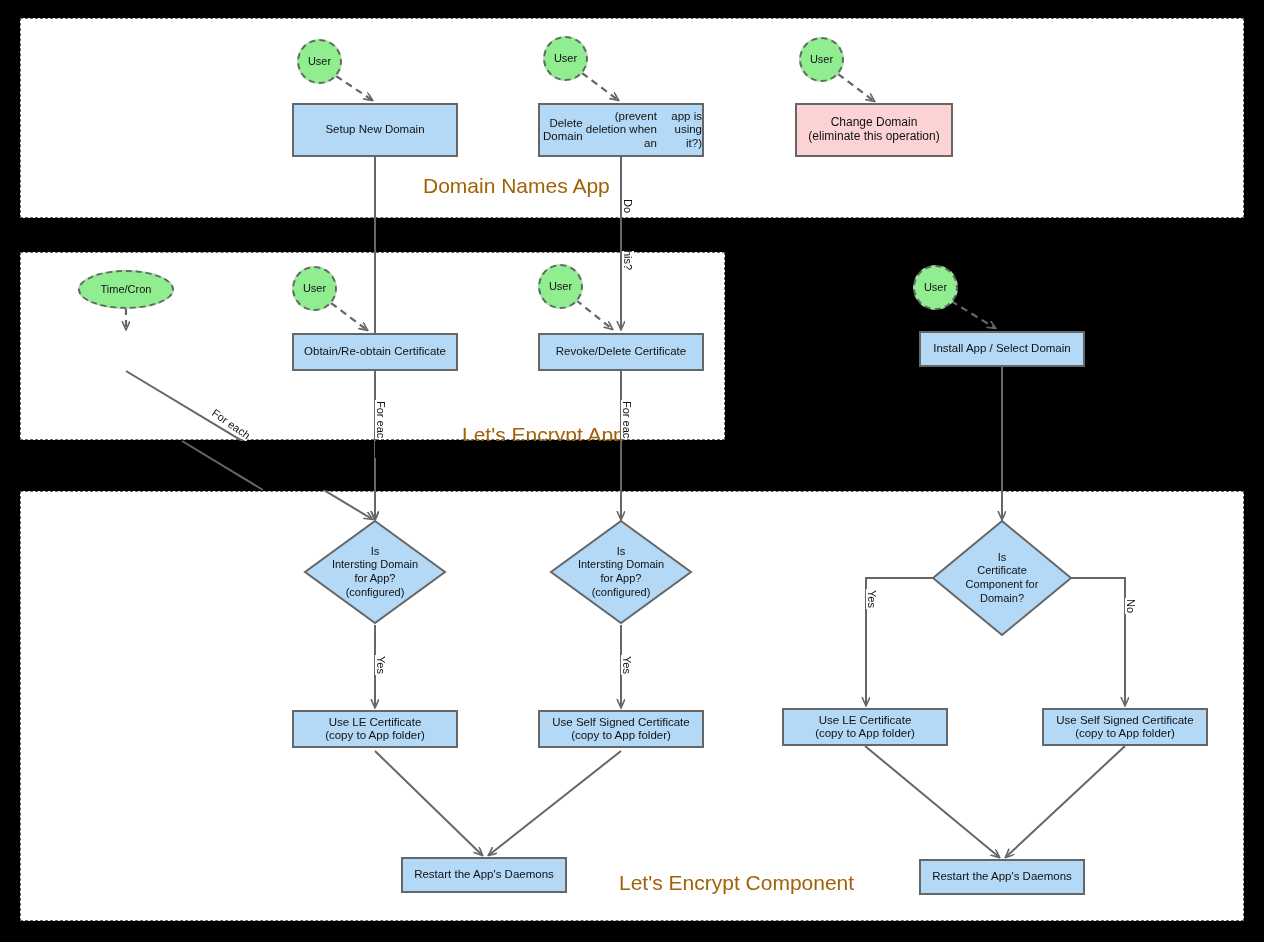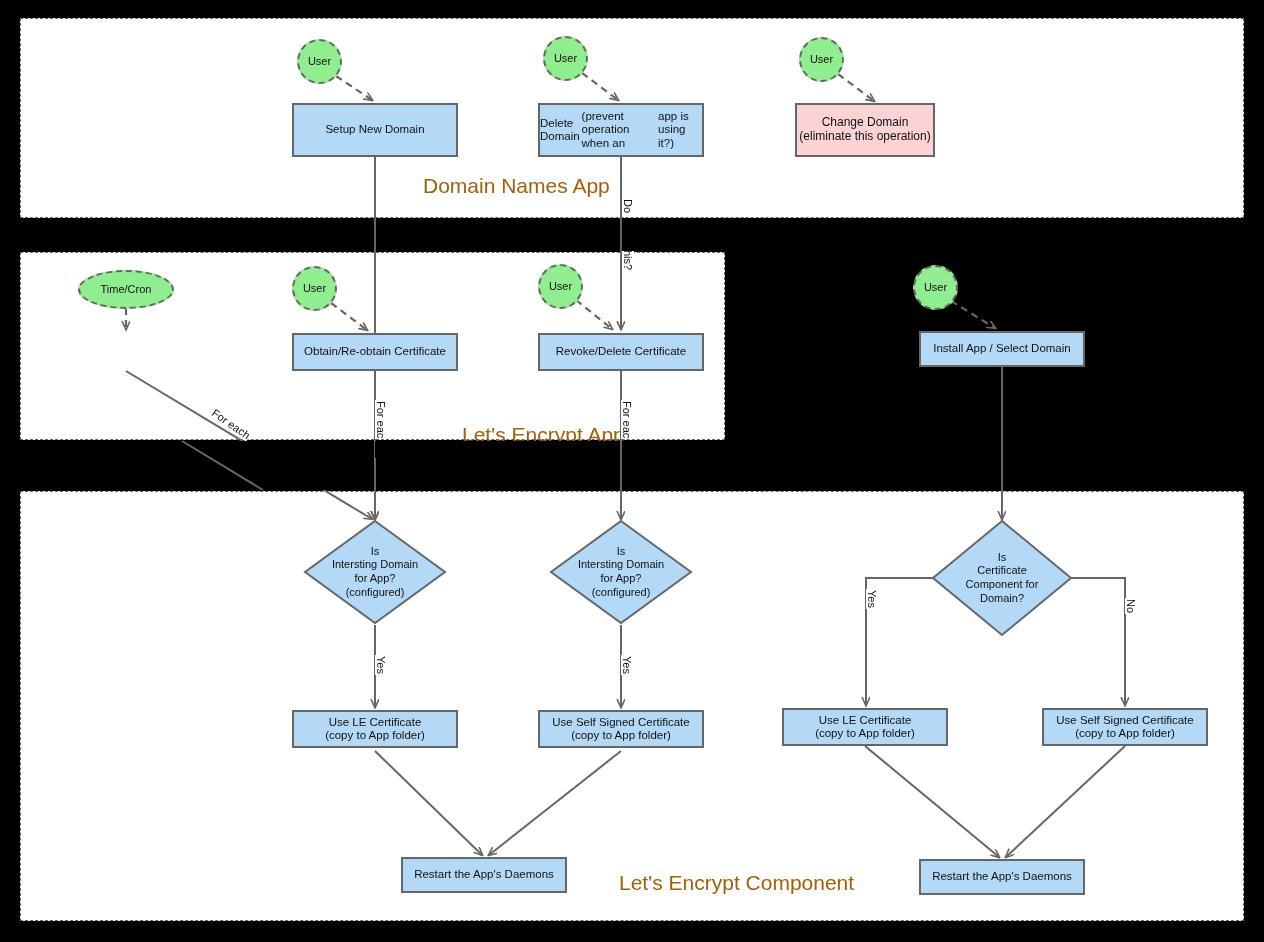--- a/index.html
+++ b/index.html
@@ -2,21 +2,21 @@
 <html><head>
 <meta charset="utf-8">
 <style>
   html,body{margin:0;padding:0;background:#000;}
   body{width:1264px;height:942px;overflow:hidden;
        font-family:"Liberation Sans","DejaVu Sans",sans-serif;}
   #stage{position:relative;width:1264px;height:942px;background:#000;}
   svg{position:absolute;left:0;top:0;width:1264px;height:942px;}
   .container{position:absolute;background:#fff;border:1.5px dashed #666;box-sizing:border-box;}
   .node{position:absolute;box-sizing:border-box;display:flex;align-items:center;
-        justify-content:center;text-align:left;line-height:1.15;}
+        justify-content:center;text-align:right;line-height:1.15;}
   .box{background:#b3d9f7;border:2px solid #666;font-size:11.5px;color:#111;}
   .box.pink{background:#fbd3d5;font-size:12px;}
   .ell{background:#90ee90;border:2px dashed #666;border-radius:50%;font-size:11px;color:#111;}
   .sectitle{position:absolute;font-size:21px;color:#a16207;white-space:nowrap;}
   .elabel{position:absolute;font-size:11px;color:#111;white-space:nowrap;}
   .rot{transform:rotate(90deg);transform-origin:left top;}
   .rotd{transform:rotate(35deg);transform-origin:left top;}
   .lblbg{background:#fff;padding:0 1px;}
 </style>
 </head>
@@ -105,25 +105,25 @@
   <div class="node ell" style="left:913px;top:265px;width:45px;height:45px;">
     <span>User</span>
   </div>
 
   <div class="node box" style="left:292px;top:103px;width:166px;height:54px;">
     <span>Setup New Domain</span>
   </div>
 
   <div class="node box" style="left:538px;top:103px;width:166px;height:54px;flex-direction:row;">
     <span>Delete Domain</span>
-    <span>(prevent operation when an</span>
+    <span>(prevent deletion when an</span>
     <span>app is using it?)</span>
   </div>
 
-  <div class="node box pink" style="left:795px;top:103px;width:140px;height:54px;flex-direction:column;">
+  <div class="node box pink" style="left:795px;top:103px;width:158px;height:54px;flex-direction:column;">
     <span>Change Domain</span>
     <span>(eliminate this operation)</span>
   </div>
 
   <div class="node box" style="left:538px;top:333px;width:166px;height:38px;">
     <span>Revoke/Delete Certificate</span>
   </div>
   <div class="node box" style="left:292px;top:333px;width:166px;height:38px;">
     <span>Obtain/Re-obtain Certificate</span>
   </div>

